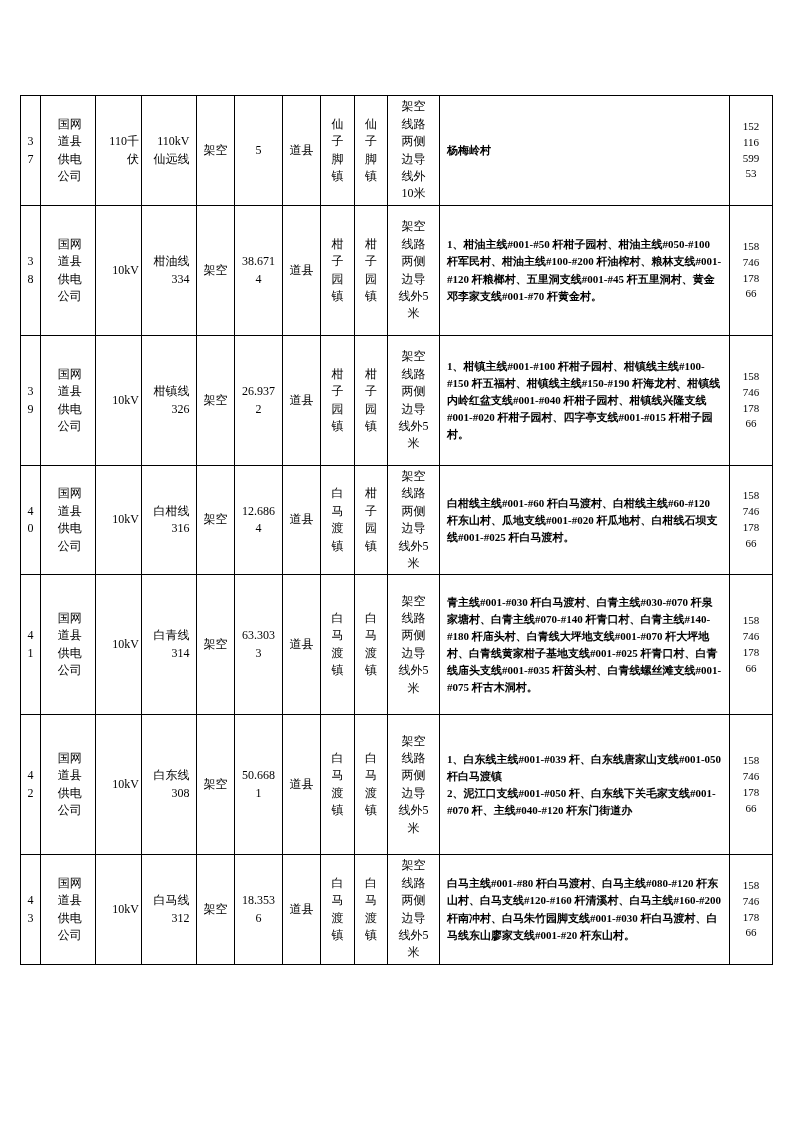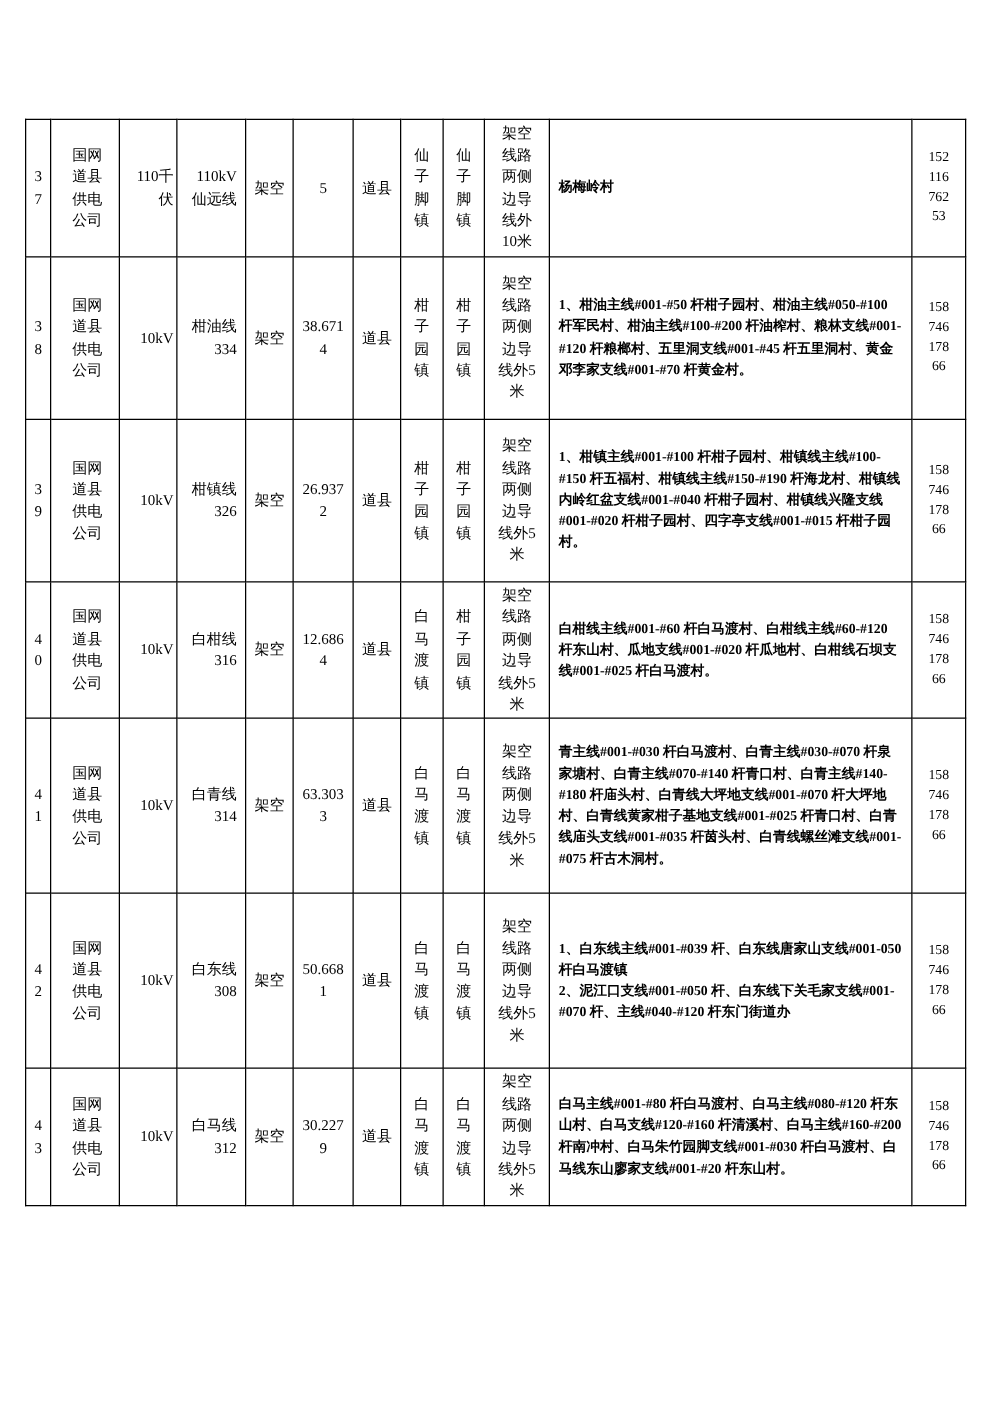--- a/index.html
+++ b/index.html
@@ -64,21 +64,21 @@
         <td><span class="w3">110kV仙远线</span></td>
         <td><span>架空</span></td>
         <td><span class="num">5</span></td>
         <td><span>道县</span></td>
         <td><span class="w1">仙子脚镇</span></td>
         <td><span class="w1">仙子脚镇</span></td>
         <td class="prot"><span>架空线路两侧边导线外10米</span></td>
         <td class="desc"><span class="pre">杨梅岭村</span></td>
         <td class="phone"><span class="pre">152
 116
-762
+599
 53</span></td>
       </tr>
 
       <tr style="height:130px">
         <td><span class="vnum">38</span></td>
         <td><span class="w2">国网道县供电公司</span></td>
         <td><span class="w3">10kV</span></td>
         <td><span class="w3">柑油线334</span></td>
         <td><span>架空</span></td>
         <td><span class="num">38.6714</span></td>
@@ -165,21 +165,21 @@
 178
 66</span></td>
       </tr>
 
       <tr style="height:100px">
         <td><span class="vnum">43</span></td>
         <td><span class="w2">国网道县供电公司</span></td>
         <td><span class="w3">10kV</span></td>
         <td><span class="w3">白马线312</span></td>
         <td><span>架空</span></td>
-        <td><span class="num">30.2279</span></td>
+        <td><span class="num">18.3536</span></td>
         <td><span>道县</span></td>
         <td><span class="w1">白马渡镇</span></td>
         <td><span class="w1">白马渡镇</span></td>
         <td class="prot"><span>架空线路两侧边导线外5米</span></td>
         <td class="desc"><span class="pre">白马主线#001-#80 杆白马渡村、白马主线#080-#120 杆东山村、白马支线#120-#160 杆清溪村、白马主线#160-#200 杆南冲村、白马朱竹园脚支线#001-#030 杆白马渡村、白马线东山廖家支线#001-#20 杆东山村。</span></td>
         <td class="phone"><span class="pre">158
 746
 178
 66</span></td>
       </tr>

